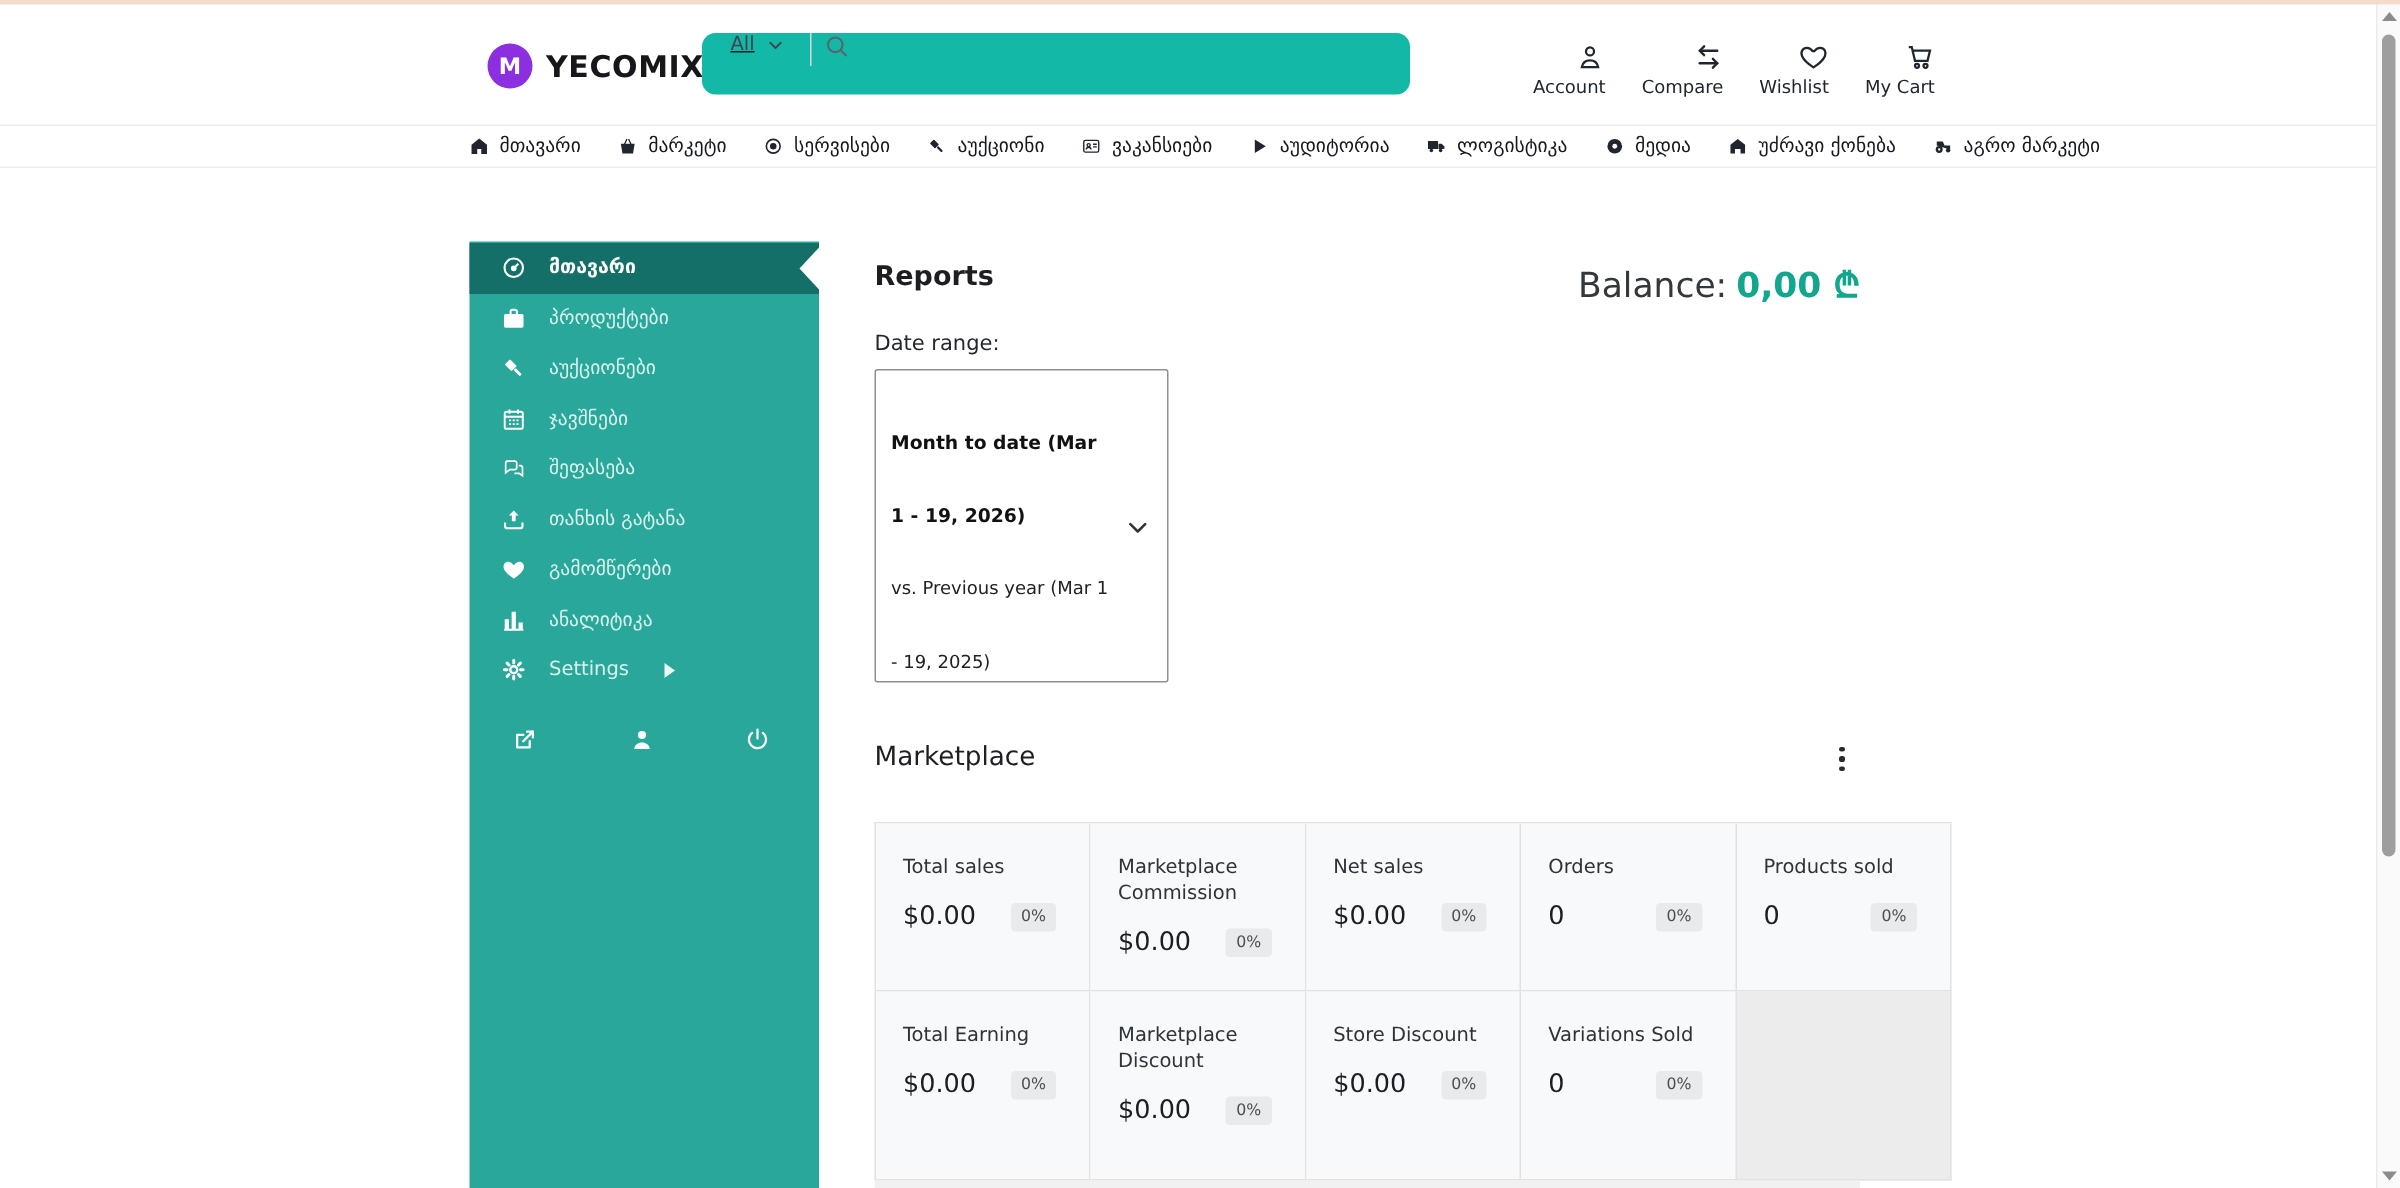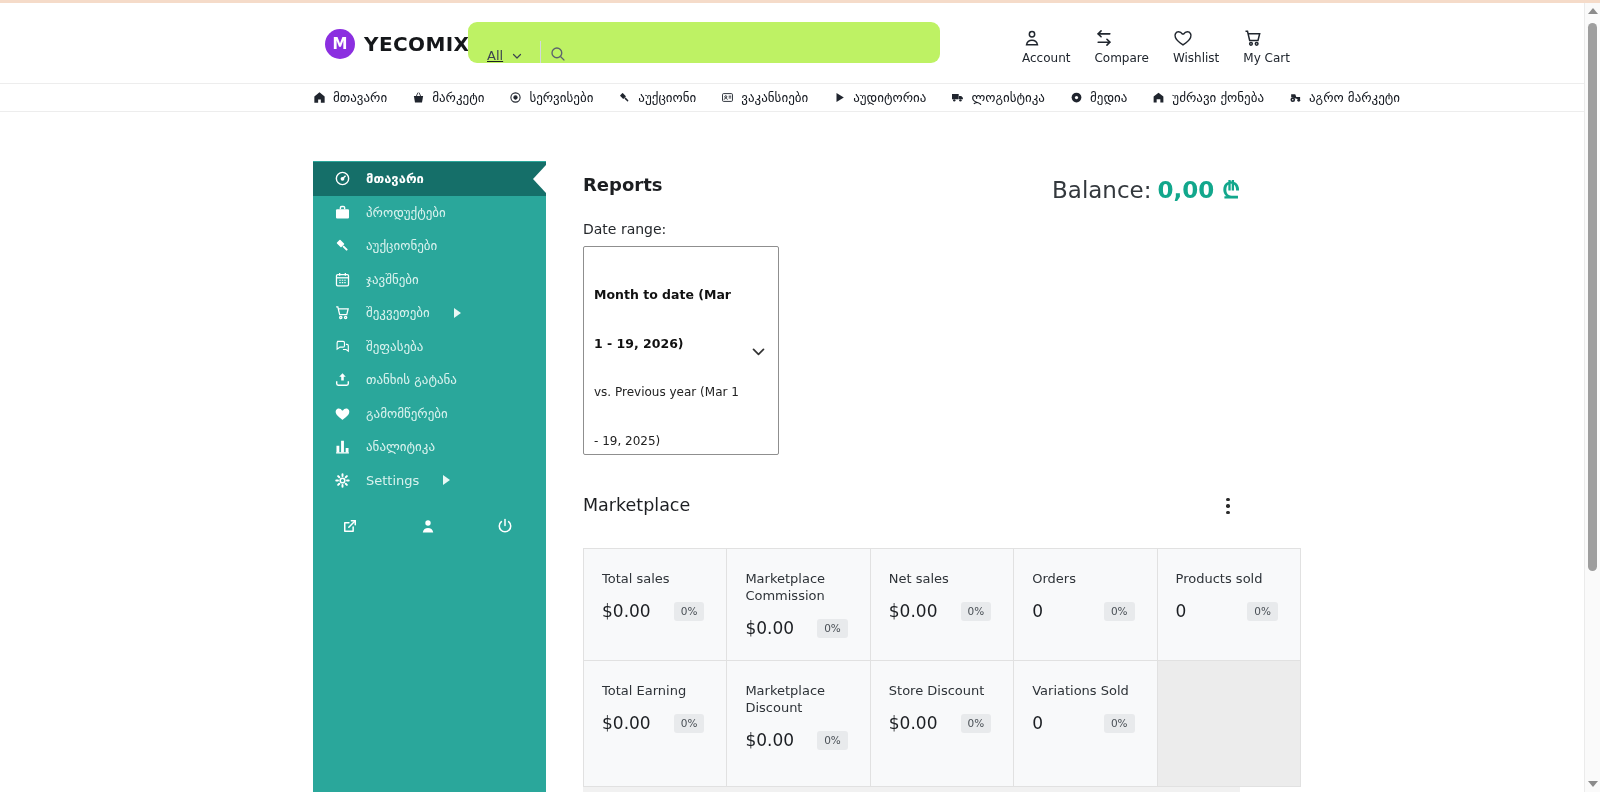--- a/index.html
+++ b/index.html
@@ -13,33 +13,33 @@
   }
   .top-strip { position:absolute; top:0; left:0; width:1600px; height:3px; background:#f5dbc9; z-index:9; }
 
   
   .header { position:absolute; top:3px; left:0; width:1584px; height:80px; background:#fff; }
   .logo { position:absolute; left:325px; top:26px; display:flex; align-items:center; gap:9px; cursor:pointer; }
   .logo-circle { width:30px; height:30px; border-radius:50%; background:#8b2fe0; color:#fff; font-weight:bold;
     display:flex; align-items:center; justify-content:center; font-size:15px; }
   .brand { font-size:20px; font-weight:800; color:#15171a; letter-spacing:.4px; }
 
-  .search { position:absolute; left:468px; top:19px; width:472px; height:41px; background:#bef264;
-    border-radius:9px; display:flex; align-items:flex-end;text-decoration:underline; }
+  .search { position:absolute; left:468px; top:19px; width:472px; height:41px; background:#14b8a6;
+    border-radius:9px; display:flex; align-items:flex-start;text-decoration:underline; }
   .search-cat { display:flex; align-items:center; gap:8px; padding:0 17px 0 19px; font-size:13px; color:#3c4450; cursor:pointer; }
   .search-cat .icon svg { width:12px; height:12px; display:block; }
   .search-divider { width:1px; height:22px; background:#d3d8dd; }
   .search input { flex:1; background:transparent; border:none; outline:none; font-size:13.5px; color:#333; padding-left:15px;
     font-family:"DejaVu Sans","Liberation Sans",sans-serif; }
   .search input::placeholder { color:#8d939c; }
   .search-btn { padding:0 16px 0 8px; background:none; border:none; cursor:pointer; color:#5c636d; }
   .search-btn svg { width:18px; height:18px; display:block; }
 
   .header-actions { position:absolute; left:1022px; top:25px; display:flex; gap:24px; }
-  .action { display:flex; flex-direction:column; align-items:flex-start; gap:3px; cursor:pointer; color:#20262e; min-width:46px; }
+  .action { display:flex; flex-direction:column; align-items:flex-end; gap:3px; cursor:pointer; color:#20262e; min-width:46px; }
   .action .icon svg { width:20px; height:20px; display:block; }
   .action-label { font-size:12px; color:#20262e; }
 
   
   .navbar { position:absolute; top:83px; left:0; width:1584px; height:29px; border-top:1px solid #ededed;
     border-bottom:1px solid #ededed; display:flex; align-items:center; padding-left:313px; gap:25px; background:#fff; }
   .nav-item { display:flex; align-items:center; gap:7px; font-size:13px; color:#14181f; cursor:pointer; white-space:nowrap; }
   .nav-item .icon { color:#20252e; }
   .nav-item .icon svg { width:13px; height:13px; display:block; }
 
@@ -308,31 +308,20 @@
           <svg viewBox="0 0 24 24" fill="none" stroke="currentColor" stroke-width="1.8">
             <rect x="3.5" y="5" width="17" height="16" rx="1.8"></rect>
             <path d="M3.5 9.6h17"></path>
             <path d="M8 2.8v4M16 2.8v4"></path>
             <path d="M7.5 13h2M11 13h2M14.5 13h2M7.5 16.5h2M11 16.5h2M14.5 16.5h2" stroke-width="1.6"></path>
           </svg>
         </span>
         <span>ჯავშნები</span>
 
       </div>
-      <div class="side-item has-arrow">
-        <span class="icon">
-          <svg viewBox="0 0 24 24" fill="none" stroke="currentColor" stroke-width="1.8">
-            <path d="M3 4h2.4L8 15h10l2-8.2H6.3"></path>
-            <circle cx="9.6" cy="19" r="1.6"></circle>
-            <circle cx="16.4" cy="19" r="1.6"></circle>
-          </svg>
-        </span>
-        <span>შეკვეთები</span>
-        <span class="side-arrow"></span>
-      </div>
       <div class="side-item">
         <span class="icon">
           <svg viewBox="0 0 24 24" fill="none" stroke="currentColor" stroke-width="1.6">
             <path d="M4.6 4.8h8.2a2 2 0 012 2v4a2 2 0 01-2 2H8.4l-4 3V6.8a2 2 0 012-2z"></path>
             <path d="M16.8 9h1.4a2 2 0 012 2v7.5l-3.2-2.2h-4.4"></path>
           </svg>
         </span>
         <span>შეფასება</span>
 
       </div>

